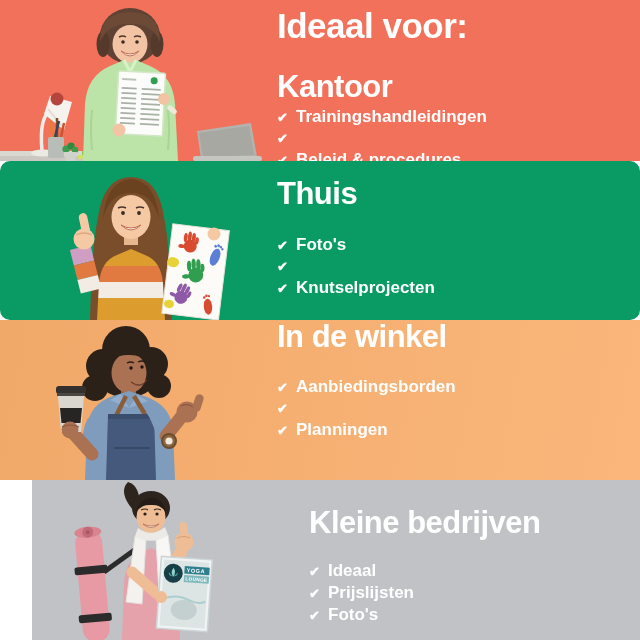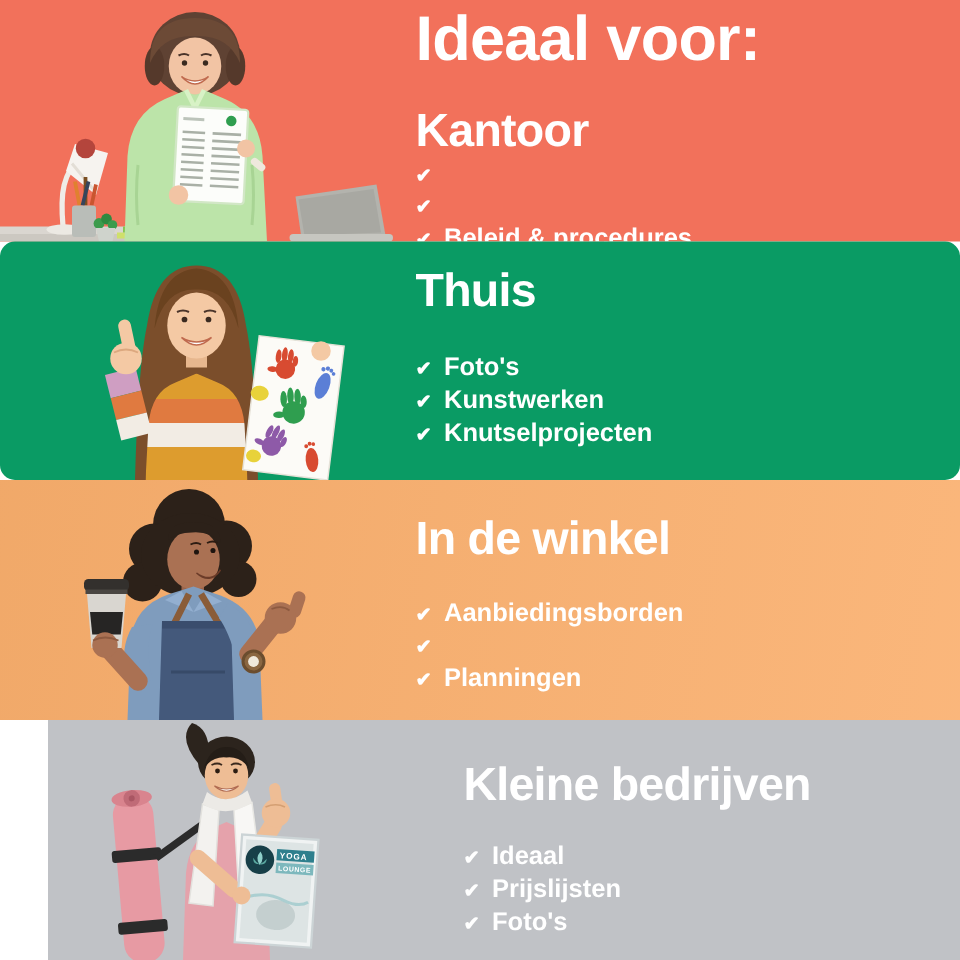--- a/index.html
+++ b/index.html
@@ -10,25 +10,25 @@
   .band-1 { height:161px; }
   .band-2 { height:159px;border-radius:10px; }
   .band-3 { height:160px; }
   .band-4 { height:160px; }
   .band-3::before { content:""; position:absolute; inset:0;
       background:linear-gradient(100deg, rgba(120,60,0,0.07), rgba(255,255,255,0.07));
       pointer-events:none; }
   .photo { position:absolute; left:0; top:0; width:262px; height:100%; }
   .photo svg { display:block; width:100%; height:100%; }
   .content { position:absolute; left:277px; top:0; right:8px; }
-  .page-title { font-size:42px; font-weight:700; letter-spacing:-0.5px; line-height:40px; padding-top:6px; }
+  .page-title { font-size:35px; font-weight:700; letter-spacing:-0.5px; line-height:40px; padding-top:6px; }
   h2.heading { font-size:31px; font-weight:700; letter-spacing:-0.5px; line-height:34px; }
   .band-1 h2.heading { margin-top:24px; }
   .band-2 h2.heading { padding-top:16px; }
-  .band-3 h2.heading { padding-top:22px; }
+  .band-3 h2.heading { }
   .band-4 h2.heading { padding-top:26px; }
   ul.features { list-style:none; }
   .band-1 ul.features { margin-top:2px; }
   .band-2 ul.features { margin-top:23px; }
   .band-3 ul.features { margin-top:22px; }
   .band-4 ul.features { margin-top:20px; }
   ul.features li { display:flex; align-items:baseline; font-size:17px; font-weight:700; line-height:21px; }
   .check { width:19px; flex:0 0 19px; font-size:13px; }
 </style>
 </head>
@@ -115,20 +115,21 @@
           <rect x="167" y="107" width="11" height="5" rx="2.5" fill="#efe8dd" transform="rotate(40 172 109)"></rect>
         </g>
       </svg>
     </div>
     <div class="content">
       <h1 class="page-title">Ideaal voor:</h1>
       <h2 class="heading">Kantoor</h2>
       <ul class="features">
         <li>
             <span class="check">✔</span>
+            <span>Trainingshandleidingen</span>
           </li>
         <li>
             <span class="check">✔</span>
           </li>
         <li>
             <span class="check">✔</span>
             <span>Beleid &amp; procedures</span>
           </li>
       </ul>
     </div>
@@ -214,21 +215,20 @@
     </div>
     <div class="content">
       <h2 class="heading">Thuis</h2>
       <ul class="features">
         <li>
             <span class="check">✔</span>
             <span>Foto's</span>
           </li>
         <li>
             <span class="check">✔</span>
-            <span>Kunstwerken</span>
           </li>
         <li>
             <span class="check">✔</span>
             <span>Knutselprojecten</span>
           </li>
       </ul>
     </div>
   </section>
 
   <section class="band band-3" style="background-color: rgb(250, 177, 113);">

